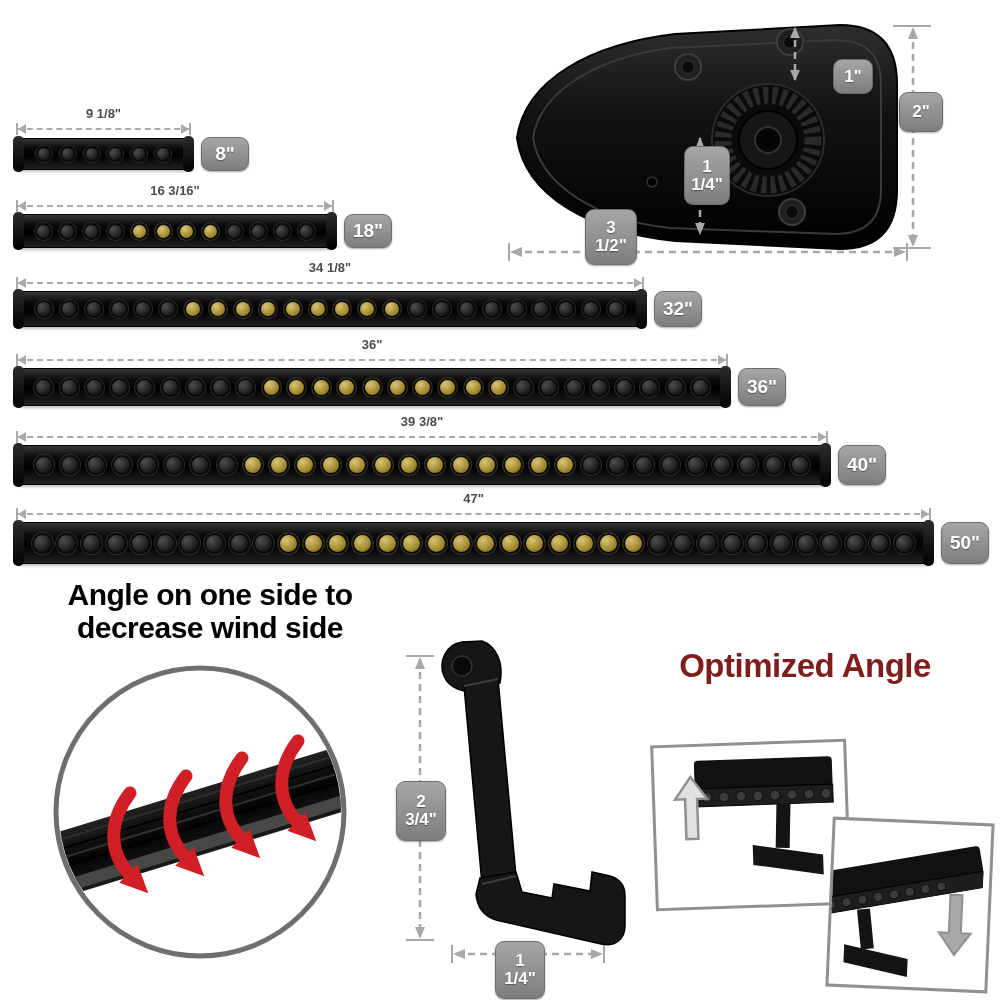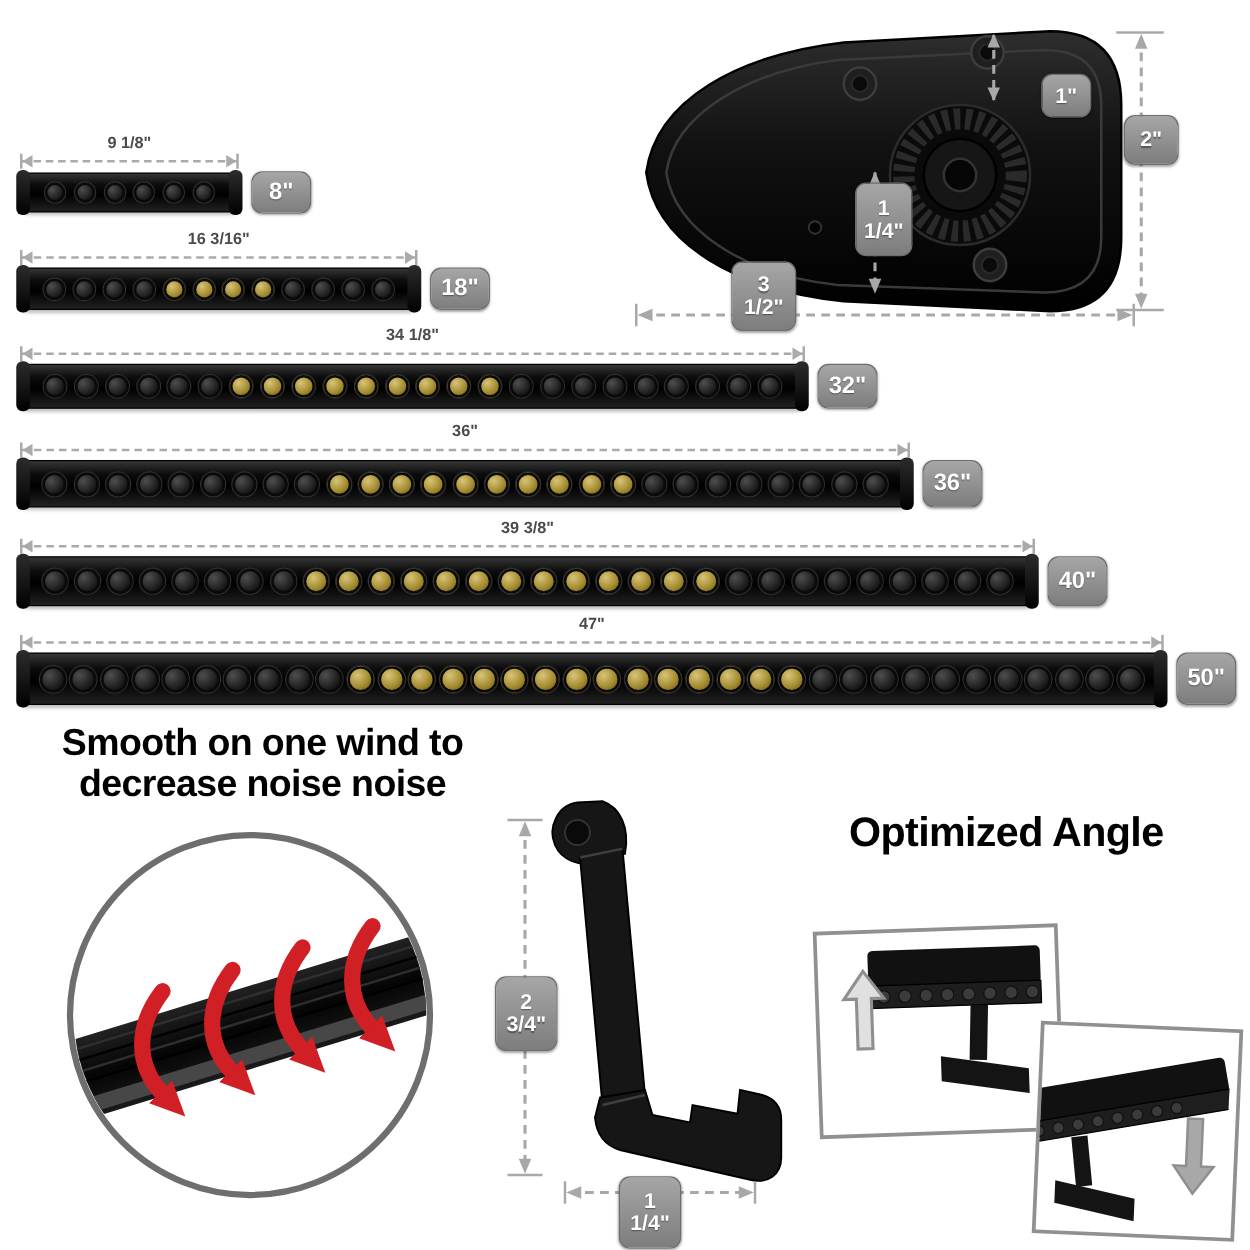--- a/index.html
+++ b/index.html
@@ -42,21 +42,21 @@
   
   .fig{position:absolute;}
   .dash{stroke:#a8a8a8;stroke-width:2.5;stroke-dasharray:7 5;fill:none;}
   .tickline{stroke:#a8a8a8;stroke-width:2;fill:none;}
   .arrh{fill:#a8a8a8;}
 
   
   .wind-heading{position:absolute;left:10px;top:578px;width:400px;text-align:center;
       font-weight:bold;color:#000;font-size:30px;line-height:1.1;letter-spacing:-0.5px;}
   .angle-heading{position:absolute;left:638px;top:648px;width:334px;text-align:center;
-      font-weight:bold;color:#000000;font-size:33px;line-height:1.12;letter-spacing:-0.5px;}
+      font-weight:bold;color:#7f1d1d;font-size:33px;line-height:1.12;letter-spacing:-0.5px;}
 
   
   .photo{position:absolute;background:#fff;border:3px solid #909090;}
   .photo1{left:653px;top:742px;width:190px;height:160px;transform:rotate(-2deg);z-index:2;}
   .photo2{left:829px;top:820px;width:156px;height:164px;transform:rotate(2.5deg);z-index:3;}
 </style>
 </head>
 <body>
 
 <div class="stage">
@@ -361,22 +361,22 @@
   </svg>
 
   <div class="badge dim-badge" style="left:833px;top:59px;width:38px;height:33px">1"</div>
   <div class="badge dim-badge" style="left:899px;top:92px;width:42px;height:38px">2"</div>
   <div class="badge dim-badge" style="left:684px;top:146px;width:44px;height:57px">1
 1/4"</div>
   <div class="badge dim-badge" style="left:585px;top:209px;width:50px;height:54px">3
 1/2"</div>
 
   <div class="wind-heading">
-    <div>Smooth on one wind to</div>
-    <div>decrease noise noise</div>
+    <div>Angle on one side to</div>
+    <div>decrease wind side</div>
   </div>
 
   <svg class="fig" style="left:50px;top:662px" width="300" height="300" viewBox="0 0 300 300">
     <defs>
       <clipPath id="windClip">
           <circle cx="150" cy="150" r="141"></circle>
         </clipPath>
       <linearGradient id="wbar" x1="0" y1="0" x2="0" y2="1">
         <stop offset="0" stop-color="#222"></stop>
           <stop offset="0.5" stop-color="#050505"></stop>

